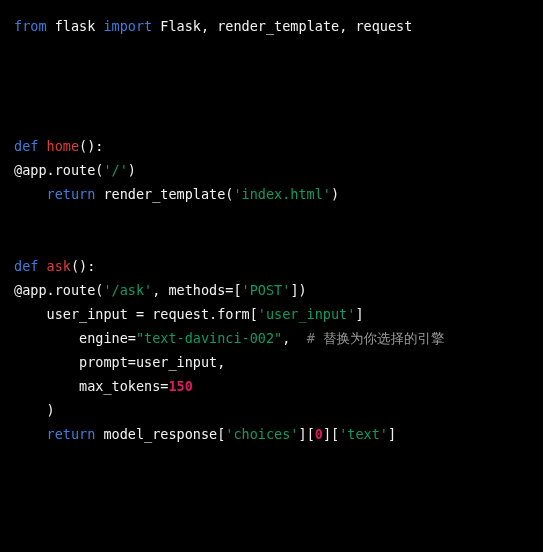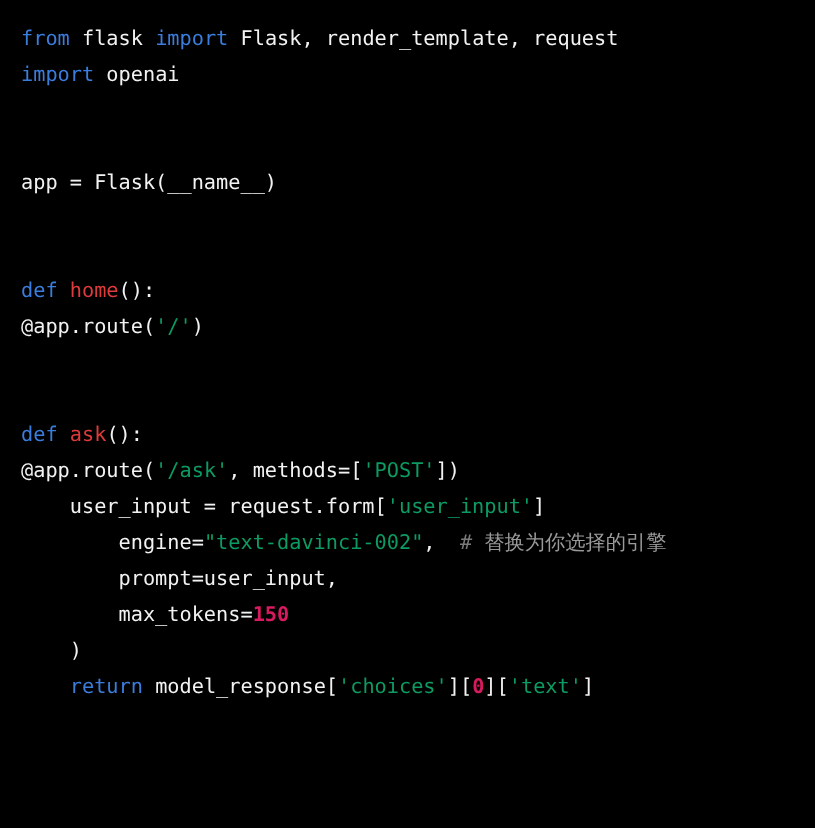--- a/index.html
+++ b/index.html
@@ -36,28 +36,27 @@
   .t-plain{ color: #f2f2f2; }   
   .t-cmt  { color: #7a7a7a; }   
   .t-deco { color: #f2f2f2; }   
   .t-cn   { color: #9a9a9a; font-family: "DejaVu Sans", "Liberation Sans", sans-serif; }
 </style>
 </head>
 <body>
 
 <div id="code-editor">
     <div class="code-line"><span class="tok t-kw">from</span><span class="tok t-plain"> flask </span><span class="tok t-kw">import</span><span class="tok t-plain"> Flask, render_template, request</span></div>
-    <div class="code-line"><span class="tok t-kw">import</span><span class="tok t-plain"> openai</span></div>
     <div class="code-line">&nbsp;</div>
     <div class="code-line">&nbsp;</div>
-    <div class="code-line"><span class="tok t-plain">app = Flask(__name__)</span></div>
     <div class="code-line">&nbsp;</div>
     <div class="code-line">&nbsp;</div>
     <div class="code-line"><span class="tok t-kw">def</span><span class="tok t-plain"> </span><span class="tok t-fn">home</span><span class="tok t-plain">():</span></div>
     <div class="code-line"><span class="tok t-deco">@app.route(</span><span class="tok t-str">'/'</span><span class="tok t-deco">)</span></div>
+    <div class="code-line"><span class="tok t-plain">    </span><span class="tok t-kw">return</span><span class="tok t-plain"> render_template(</span><span class="tok t-str">'index.html'</span><span class="tok t-plain">)</span></div>
     <div class="code-line">&nbsp;</div>
     <div class="code-line">&nbsp;</div>
     <div class="code-line"><span class="tok t-kw">def</span><span class="tok t-plain"> </span><span class="tok t-fn">ask</span><span class="tok t-plain">():</span></div>
     <div class="code-line"><span class="tok t-deco">@app.route(</span><span class="tok t-str">'/ask'</span><span class="tok t-deco">, methods=[</span><span class="tok t-str">'POST'</span><span class="tok t-deco">])</span></div>
     <div class="code-line"><span class="tok t-plain">    user_input = request.form[</span><span class="tok t-str">'user_input'</span><span class="tok t-plain">]</span></div>
     <div class="code-line"><span class="tok t-plain">        engine=</span><span class="tok t-str">"text-davinci-002"</span><span class="tok t-plain">,  </span><span class="tok t-cmt"># </span><span class="tok t-cn">替换为你选择的引擎</span></div>
     <div class="code-line"><span class="tok t-plain">        prompt=user_input,</span></div>
     <div class="code-line"><span class="tok t-plain">        max_tokens=</span><span class="tok t-num">150</span></div>
     <div class="code-line"><span class="tok t-plain">    )</span></div>
     <div class="code-line"><span class="tok t-plain">    </span><span class="tok t-kw">return</span><span class="tok t-plain"> model_response[</span><span class="tok t-str">'choices'</span><span class="tok t-plain">][</span><span class="tok t-num">0</span><span class="tok t-plain">][</span><span class="tok t-str">'text'</span><span class="tok t-plain">]</span></div>

